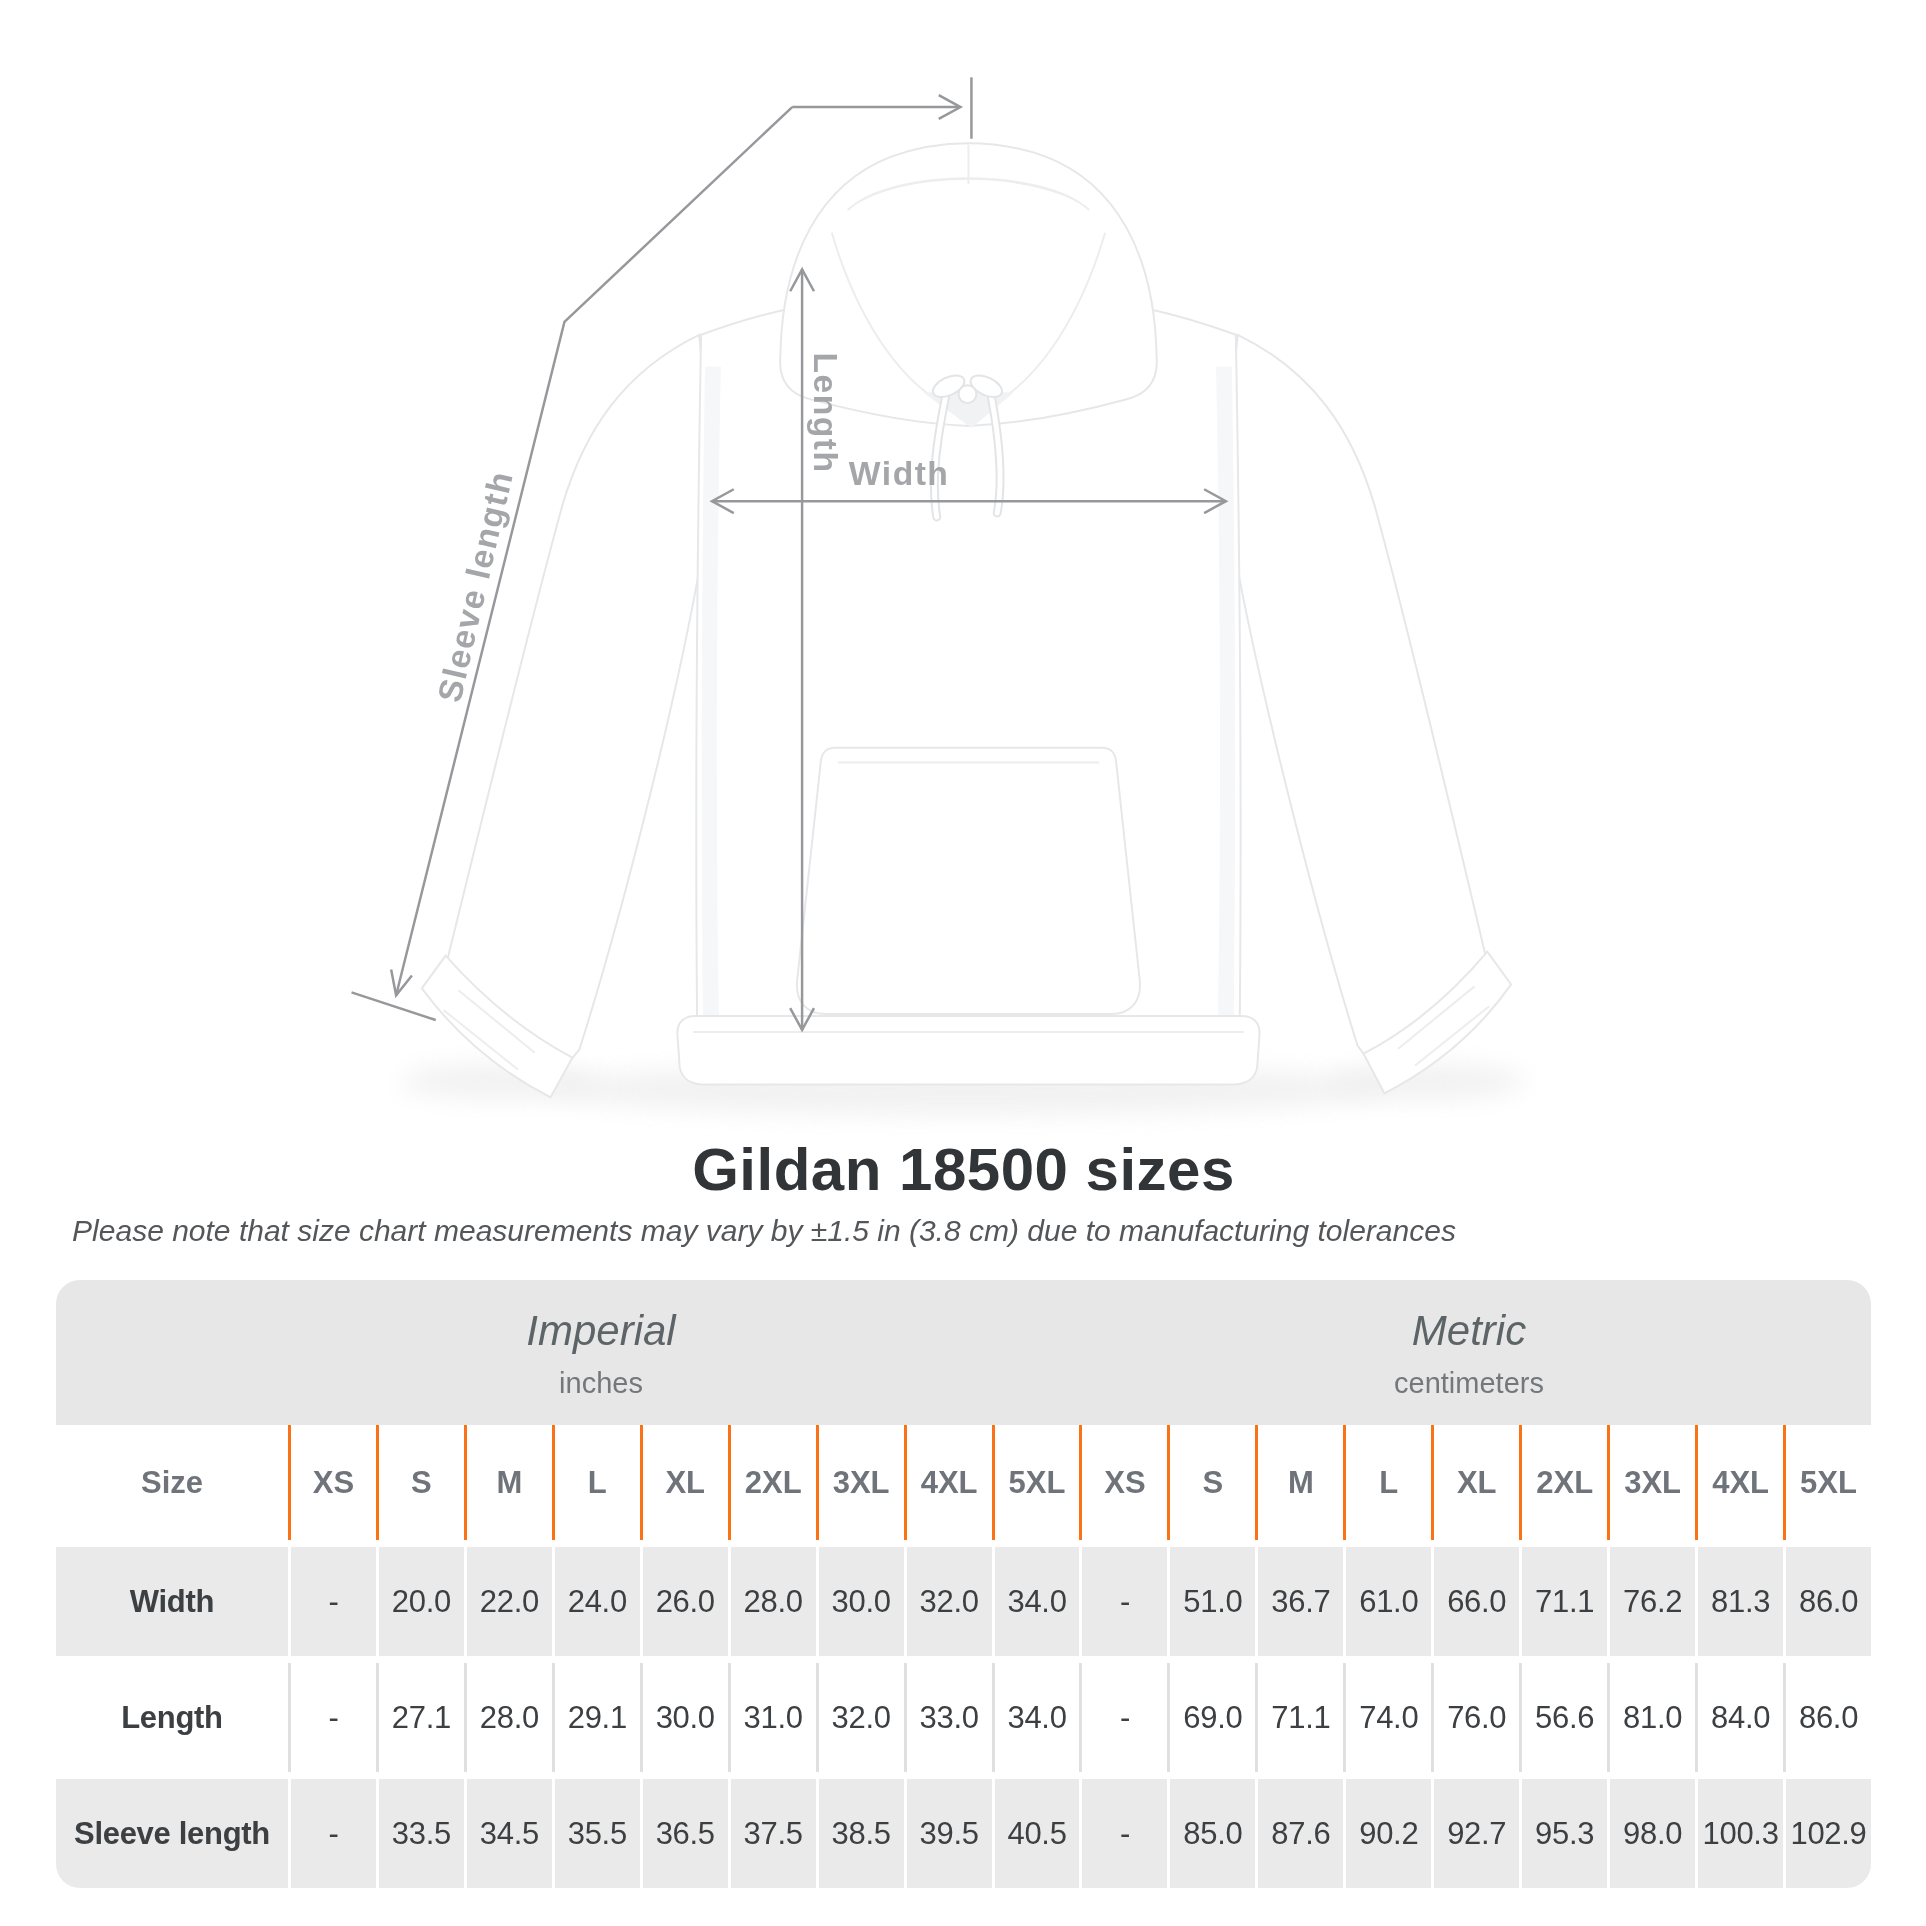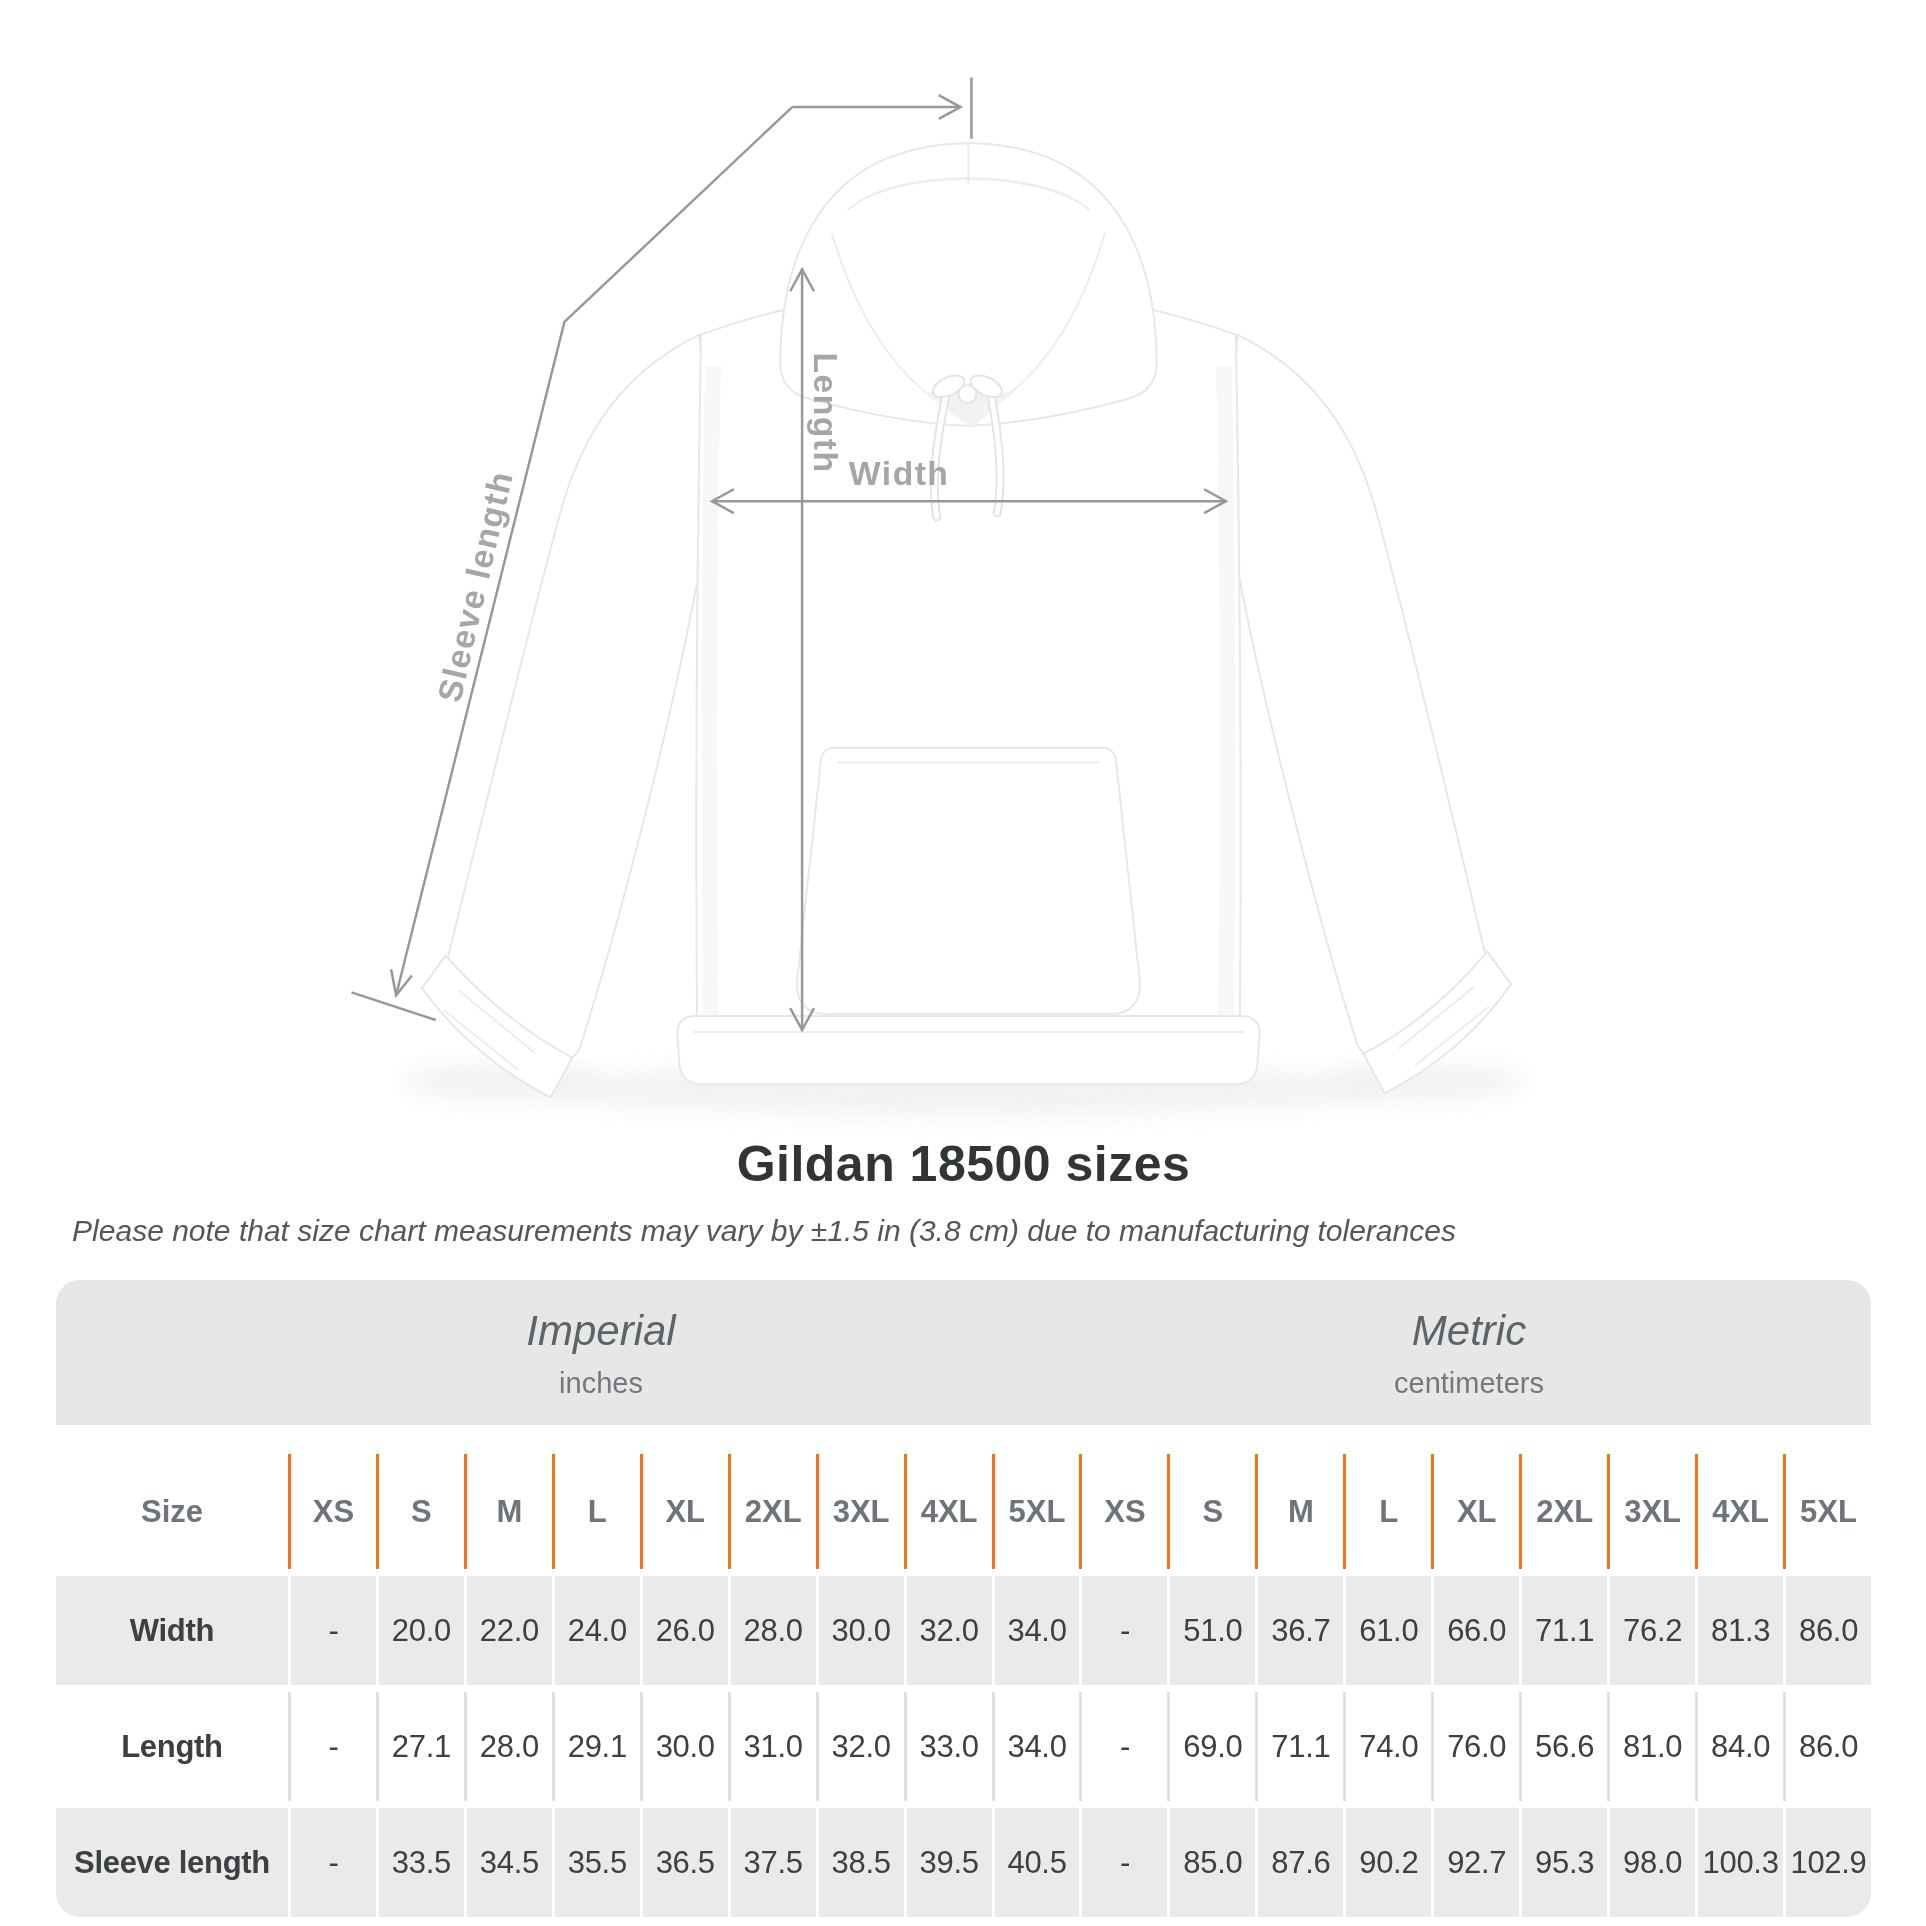--- a/index.html
+++ b/index.html
@@ -6,42 +6,42 @@
   body{
     width:1927px;height:1927px;position:relative;overflow:hidden;
     background:#ffffff;
     font-family:"Liberation Sans","DejaVu Sans",sans-serif;
   }
   
   .diagram{position:absolute;top:0;left:0;width:1927px;height:1238px;}
   
   .page-title{
     position:absolute;top:1135px;left:0;width:1927px;margin:0;
-    text-align:center;font-size:50px;font-weight:bold;color:#323538;letter-spacing:0.5px;
+    text-align:center;font-size:60px;font-weight:bold;color:#323538;letter-spacing:0.5px;
   }
   .page-subtitle{
     position:absolute;top:1214px;left:0;width:1528px;margin:0;
     text-align:center;font-style:italic;font-size:30px;color:#54575a;
   }
   
   .size-table{position:absolute;left:56px;top:1280px;width:1815px;}
   .unit-band{
     position:relative;height:145px;background:#e7e7e7;
     border-radius:24px 24px 0 0;
   }
   .unit-group{
     position:absolute;top:50%;transform:translate(-50%,-50%);
     text-align:center;white-space:nowrap;
   }
   .unit-group.imperial{left:545px;}
   .unit-group.metric{left:1413px;}
   .g-name{font-size:42px;font-weight:normal;font-style:italic;color:#5c6468;}
   .g-unit{font-size:29px;color:#73787c;margin-top:12px;}
   .trow{
-    display:grid;grid-template-columns:232px repeat(18,1fr);margin-top:29px;
+    display:grid;grid-template-columns:232px repeat(18,1fr);
   }
   .cell{
     display:flex;align-items:center;justify-content:center;
     white-space:nowrap;overflow:hidden;
   }
   .size-row{height:115px;background:#ffffff;}
   .size-row .cell{border-left:3px solid #f97316;font-weight:bold;font-size:31px;color:#6f747a;}
   .data-row{height:109px;margin-top:7px;}
   .data-row .cell{font-size:31px;color:#3d4043;letter-spacing:-0.3px;}
   .data-row.gray{background:#eaeaea;}

